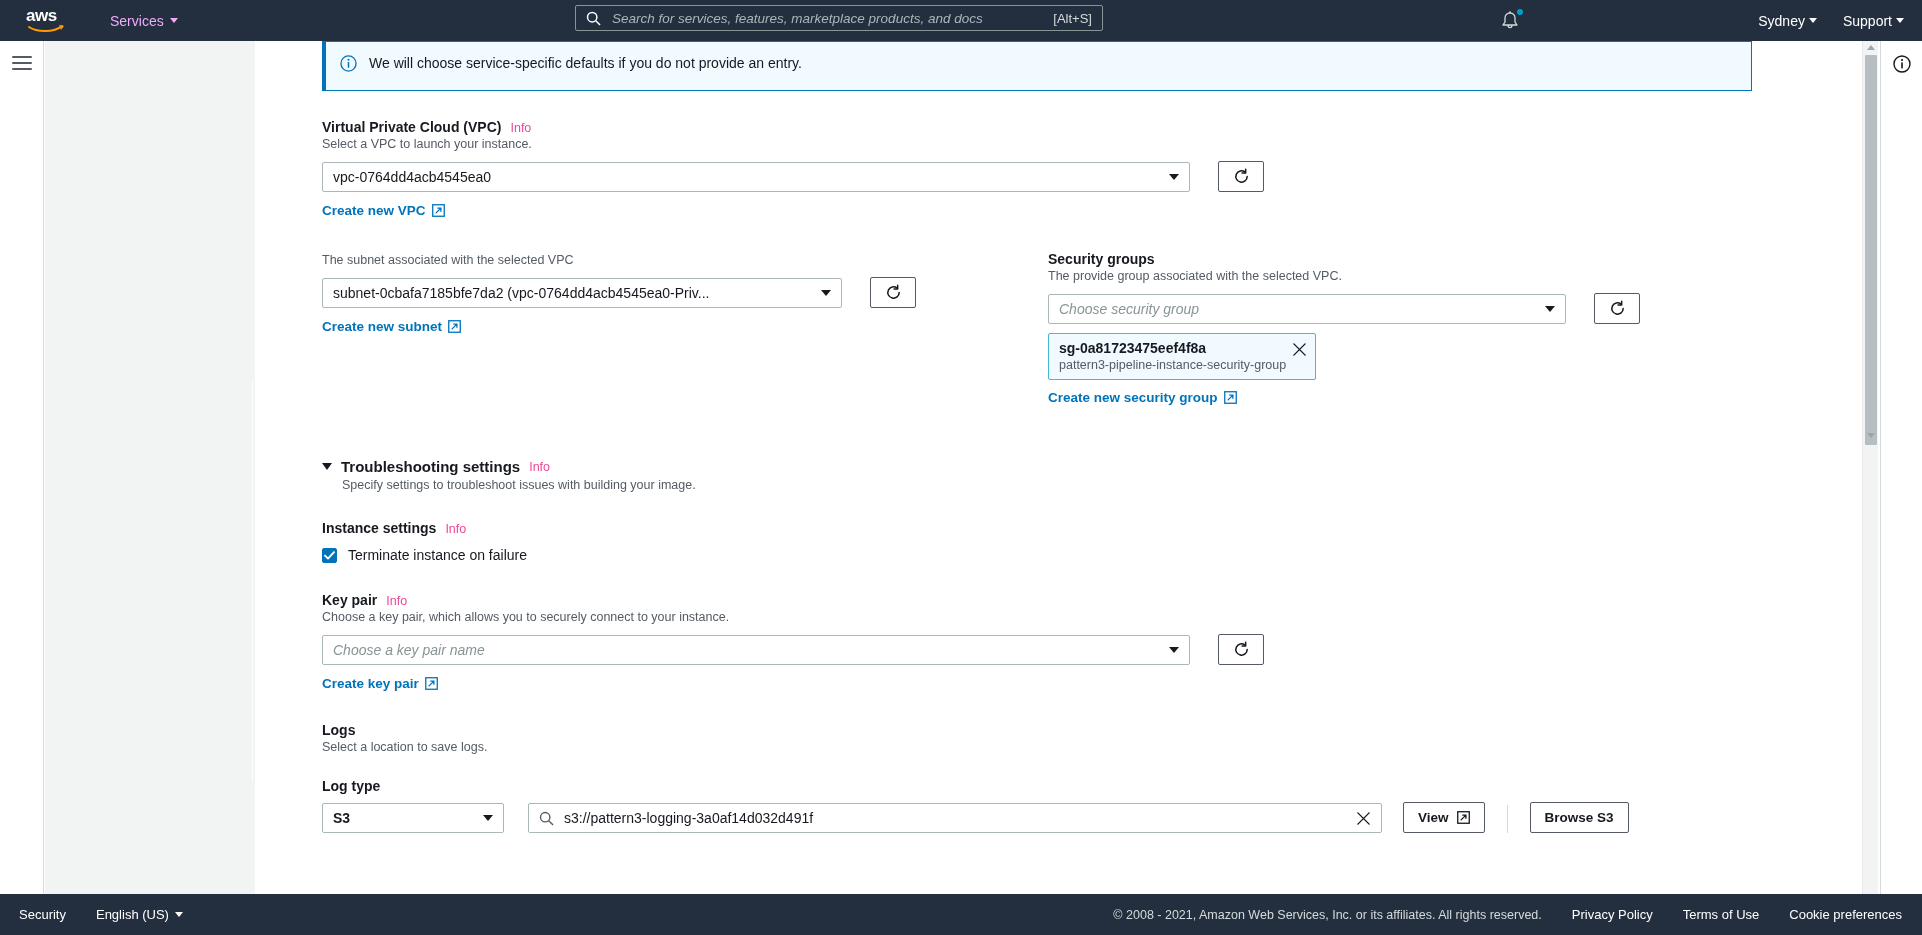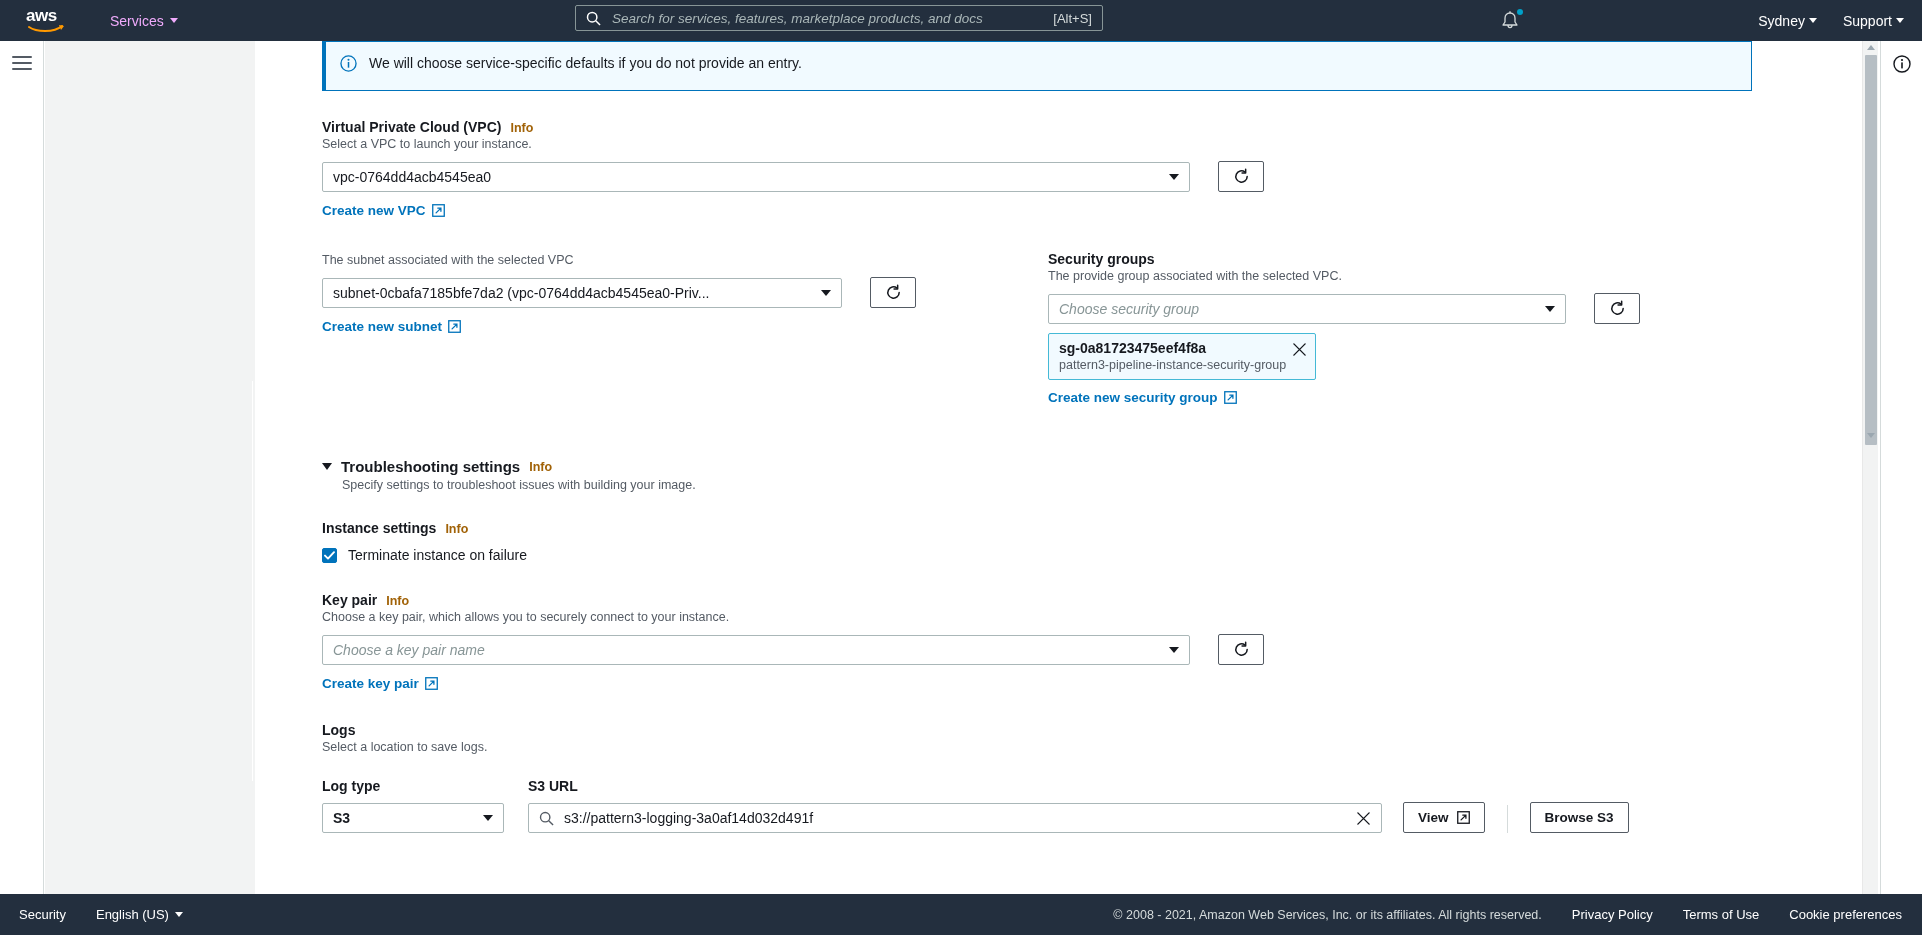--- a/index.html
+++ b/index.html
@@ -130,21 +130,21 @@
     margin-bottom: 0;
   }
   .alert-text { font-size: 14px; color: #16191f; line-height: 18px; }
 
   .field-label {
     font-size: 14px; font-weight: bold; color: #16191f;
     display: flex; align-items: baseline; gap: 9px;
   }
   .field-label .plain { font-weight: bold; }
   .info-link {
-    color: #a16207; font-size: 12.5px; font-weight: bold; cursor: pointer;
+    color: #ec4899; font-size: 12.5px; font-weight: normal; cursor: pointer;
   }
   .field-desc { font-size: 12.5px; color: #545b64; margin-top: 2px; }
 
   .select, .textinput {
     height: 30px;
     border: 1px solid #aab7b8;
     border-radius: 2px;
     background: #ffffff;
     display: flex; align-items: center;
     padding: 0 10px;
@@ -503,21 +503,20 @@
           <div style="display:flex; margin-top:24px; align-items:flex-end">
             <div>
               <div class="field-label" style="margin-bottom:9px">Log type</div>
               <div class="select" style="width:182px">
                 <span class="val" style="font-weight:bold">S3</span>
                 <span class="arrow"></span>
               </div>
             </div>
 
             <div style="margin-left:24px">
-              <div class="field-label" style="margin-bottom:9px">S3 URL</div>
               <div class="textinput" style="width:854px">
                 <svg width="15" height="15" viewBox="0 0 16 16" style="flex:none">
                   <circle cx="6.6" cy="6.6" r="5" stroke="#545b64" stroke-width="1.5" fill="none"></circle>
                   <line x1="10.4" y1="10.4" x2="15" y2="15" stroke="#545b64" stroke-width="1.5"></line>
                 </svg>
                 <span style="flex:1; margin-left:10px">s3://pattern3-logging-3a0af14d032d491f</span>
                 <svg width="15" height="15" viewBox="0 0 16 16" style="flex:none;cursor:pointer">
                   <path d="M2 2 L14 14 M14 2 L2 14" stroke="#16191f" stroke-width="1.5" stroke-linecap="round"></path>
                 </svg>
               </div>

